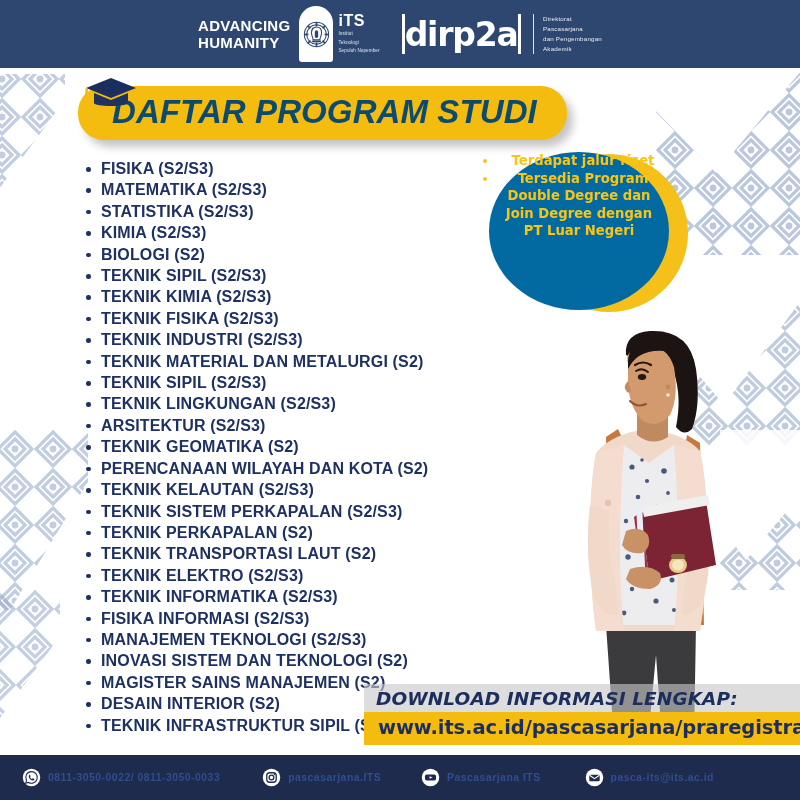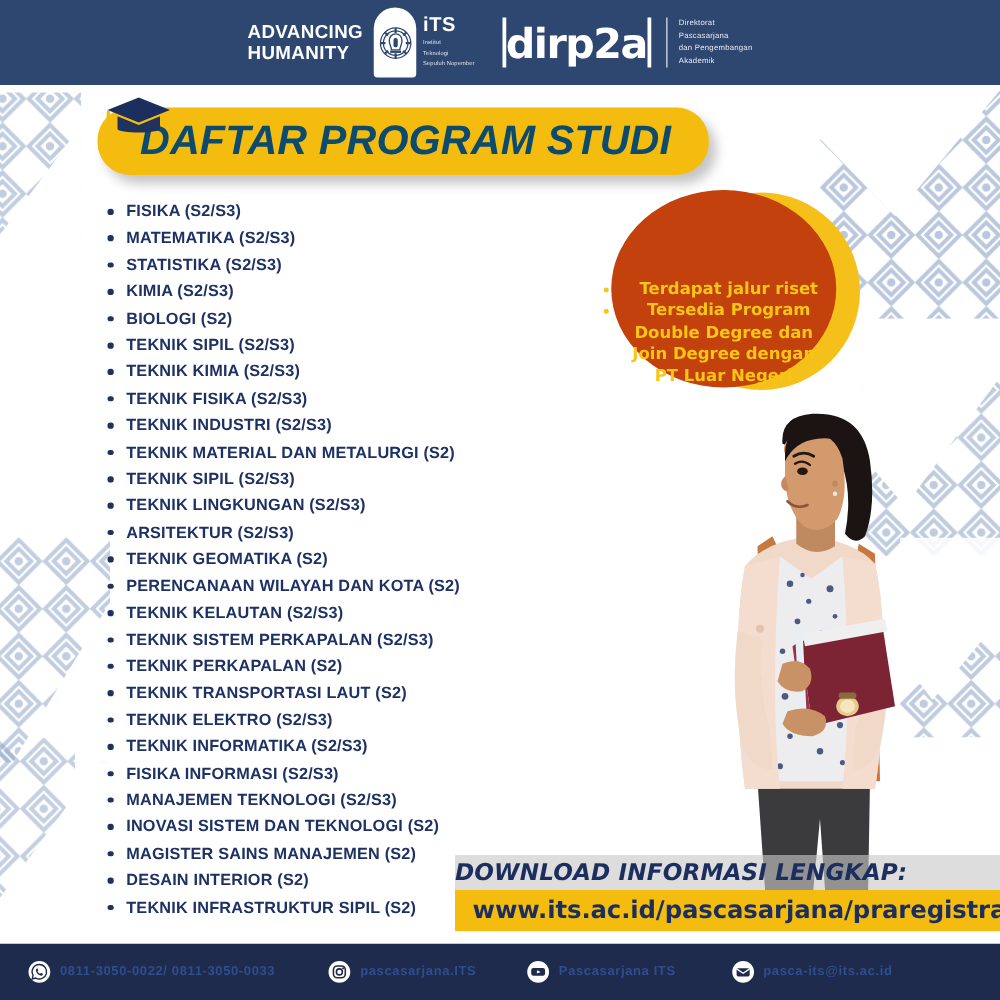--- a/index.html
+++ b/index.html
@@ -121,21 +121,21 @@
   
   #program-list {
     position: absolute;
     top: 158px; left: 84px;
     width: 420px;
     z-index: 20;
     list-style: none;
   }
   #program-list li {
     color: #1E3163;
-    font-size: 13px;
+    font-size: 16px;
     font-weight: 700;
     letter-spacing: 0.15px;
     line-height: 21.4px;
     position: relative;
     padding-left: 17px;
     white-space: nowrap;
   }
   #program-list li::before {
     content: "";
     position: absolute;
@@ -157,22 +157,22 @@
     top: 2px; left: 46px;
     width: 158px; height: 158px;
     border-radius: 50%;
     background: #F5C01A;
   }
   #info-navy-circle {
     position: absolute;
     top: 0px; left: 5px;
     width: 180px; height: 158px;
     border-radius: 50%;
-    background: #c2410c;
-    display: flex; align-items: flex-end; justify-content: center;
+    background: #0369a1;
+    display: flex; align-items: flex-start; justify-content: center;
   }
   #info-list {
     list-style: none;
     width: 176px;
     text-align: center;
   }
   #info-list li {
     color: #F7C615;
     font-size: 13.2px;
     font-weight: 700;
@@ -200,21 +200,21 @@
 
   
   #download-banner {
     position: absolute;
     left: 364px; top: 684px;
     width: 436px;
     z-index: 28;
   }
   #download-label-strip {
     background: rgba(200,200,200,0.62);
-    padding: 4px 10px 3px 0;
+    padding: 4px 10px 3px 12px;
     display: inline-block;
     width: 100%;
   }
   #download-label {
     color: #1C2E5E;
     font-size: 18.5px;
     font-weight: 800;
     font-style: italic;
     letter-spacing: .1px;
     font-family: "DejaVu Sans", sans-serif;

